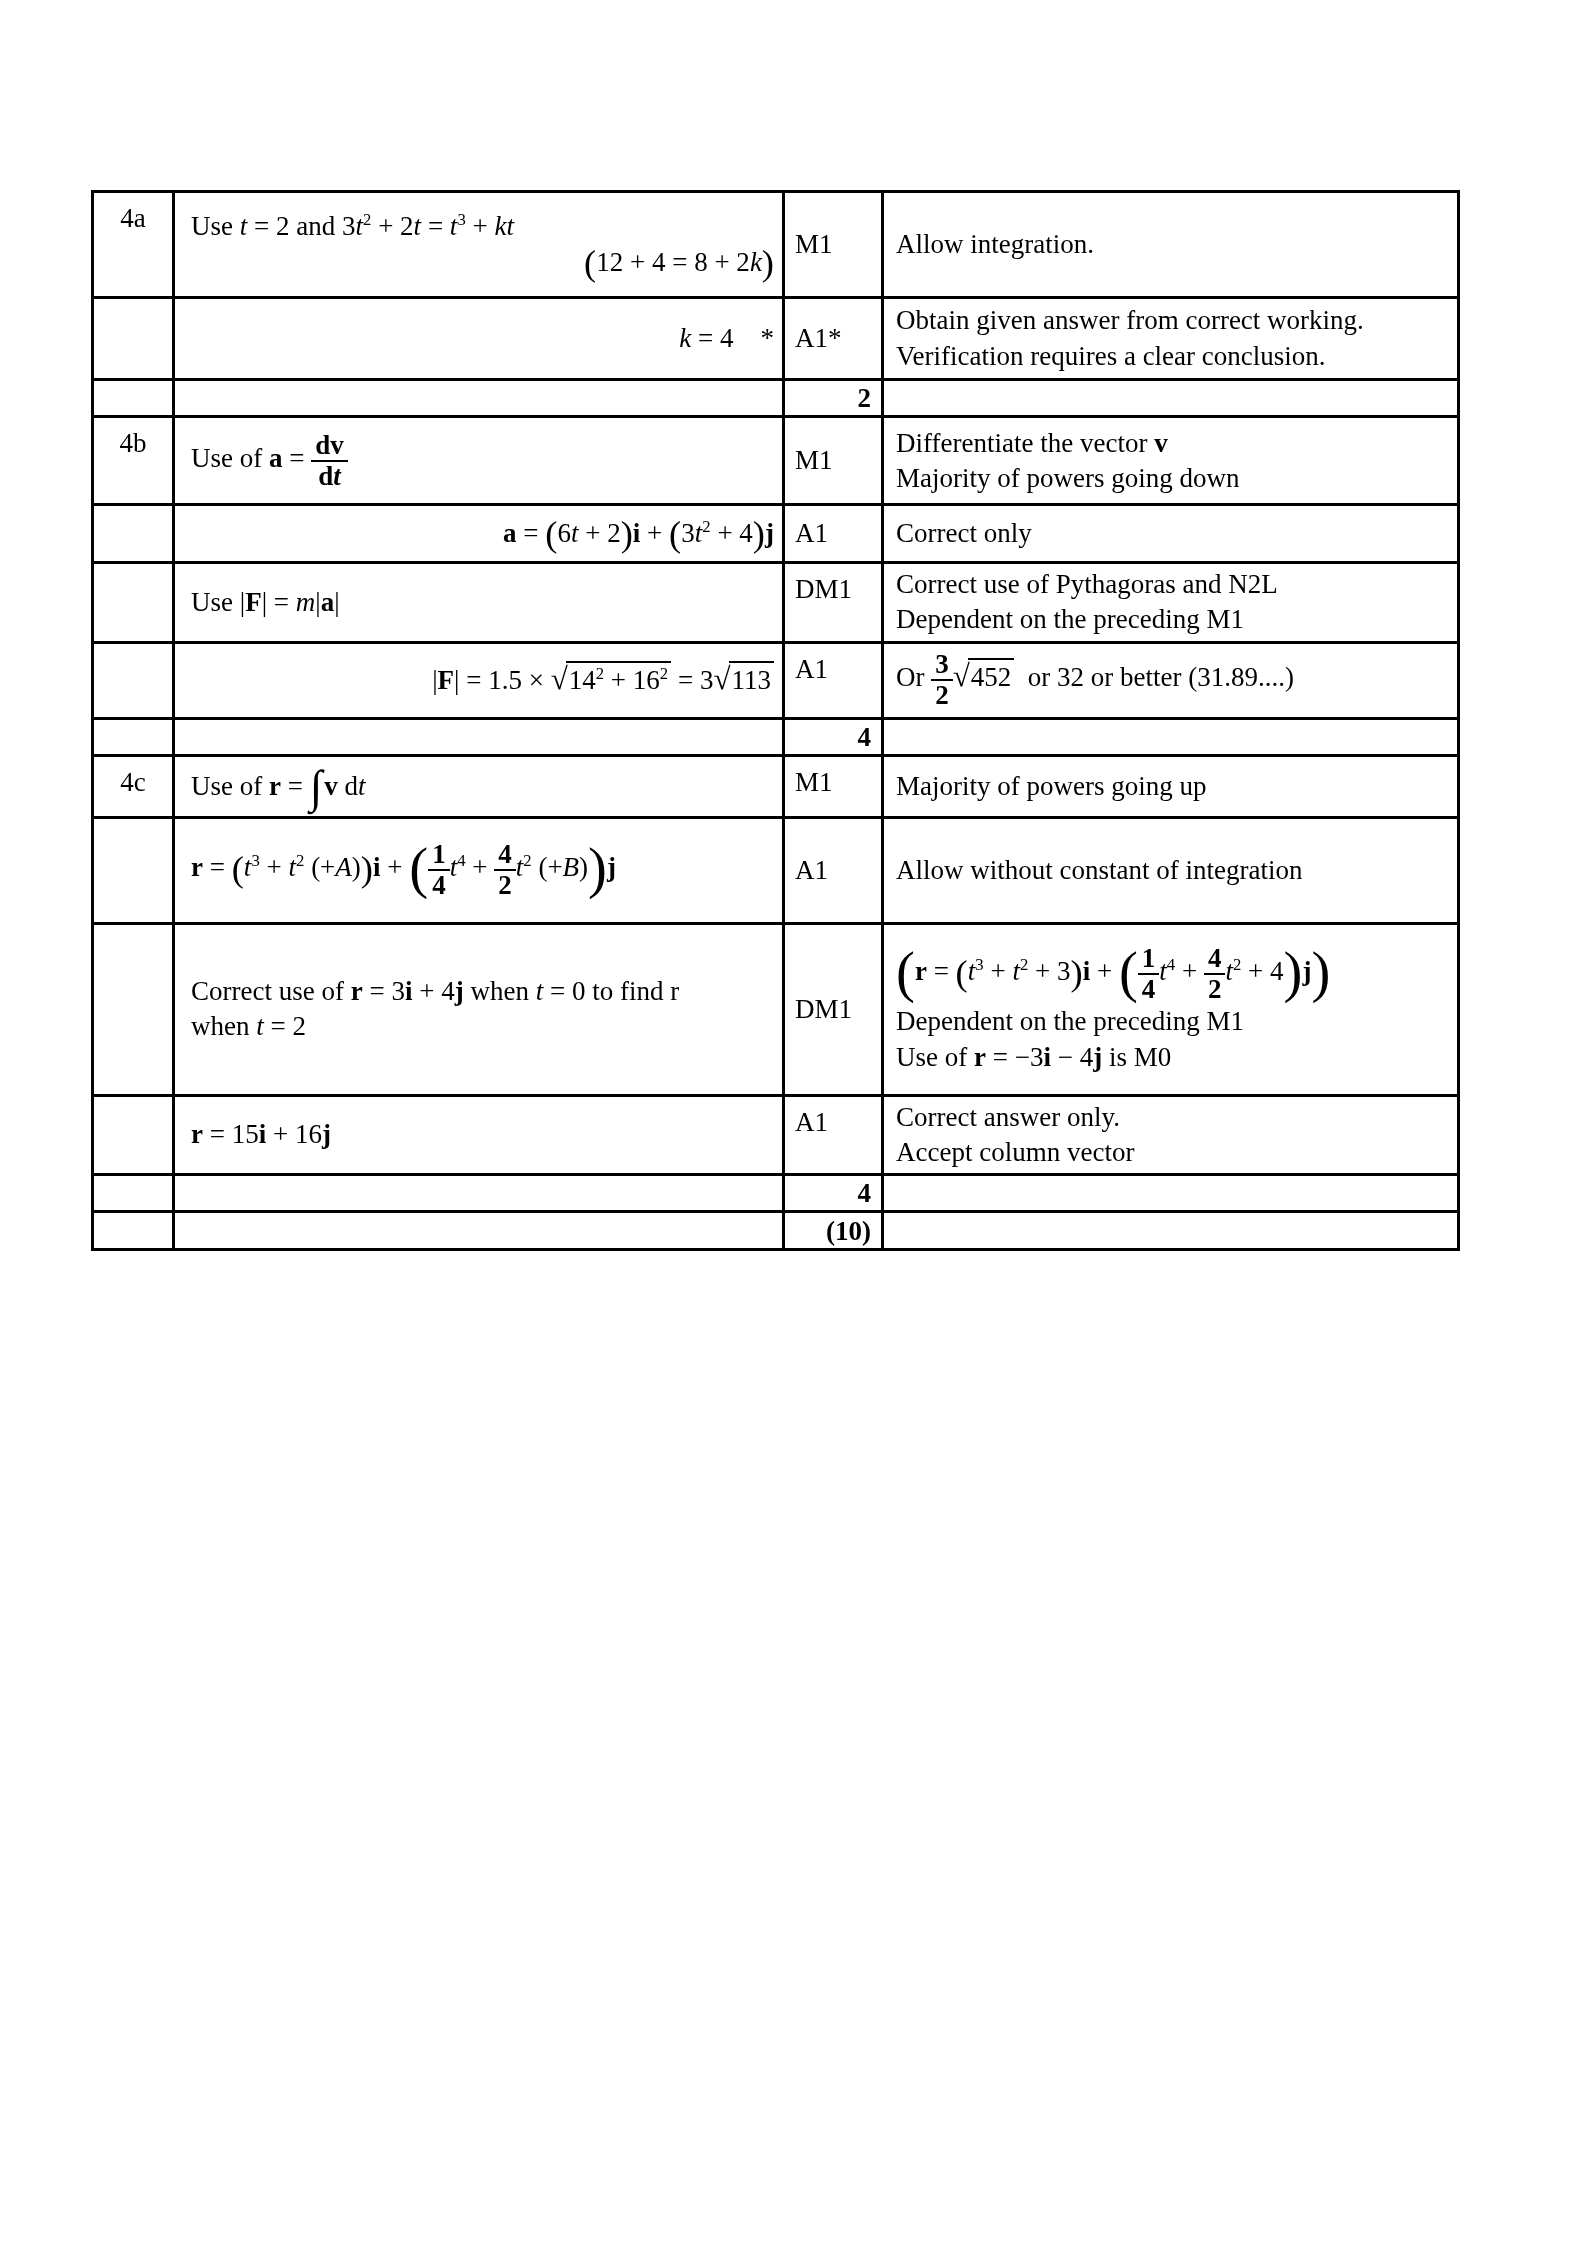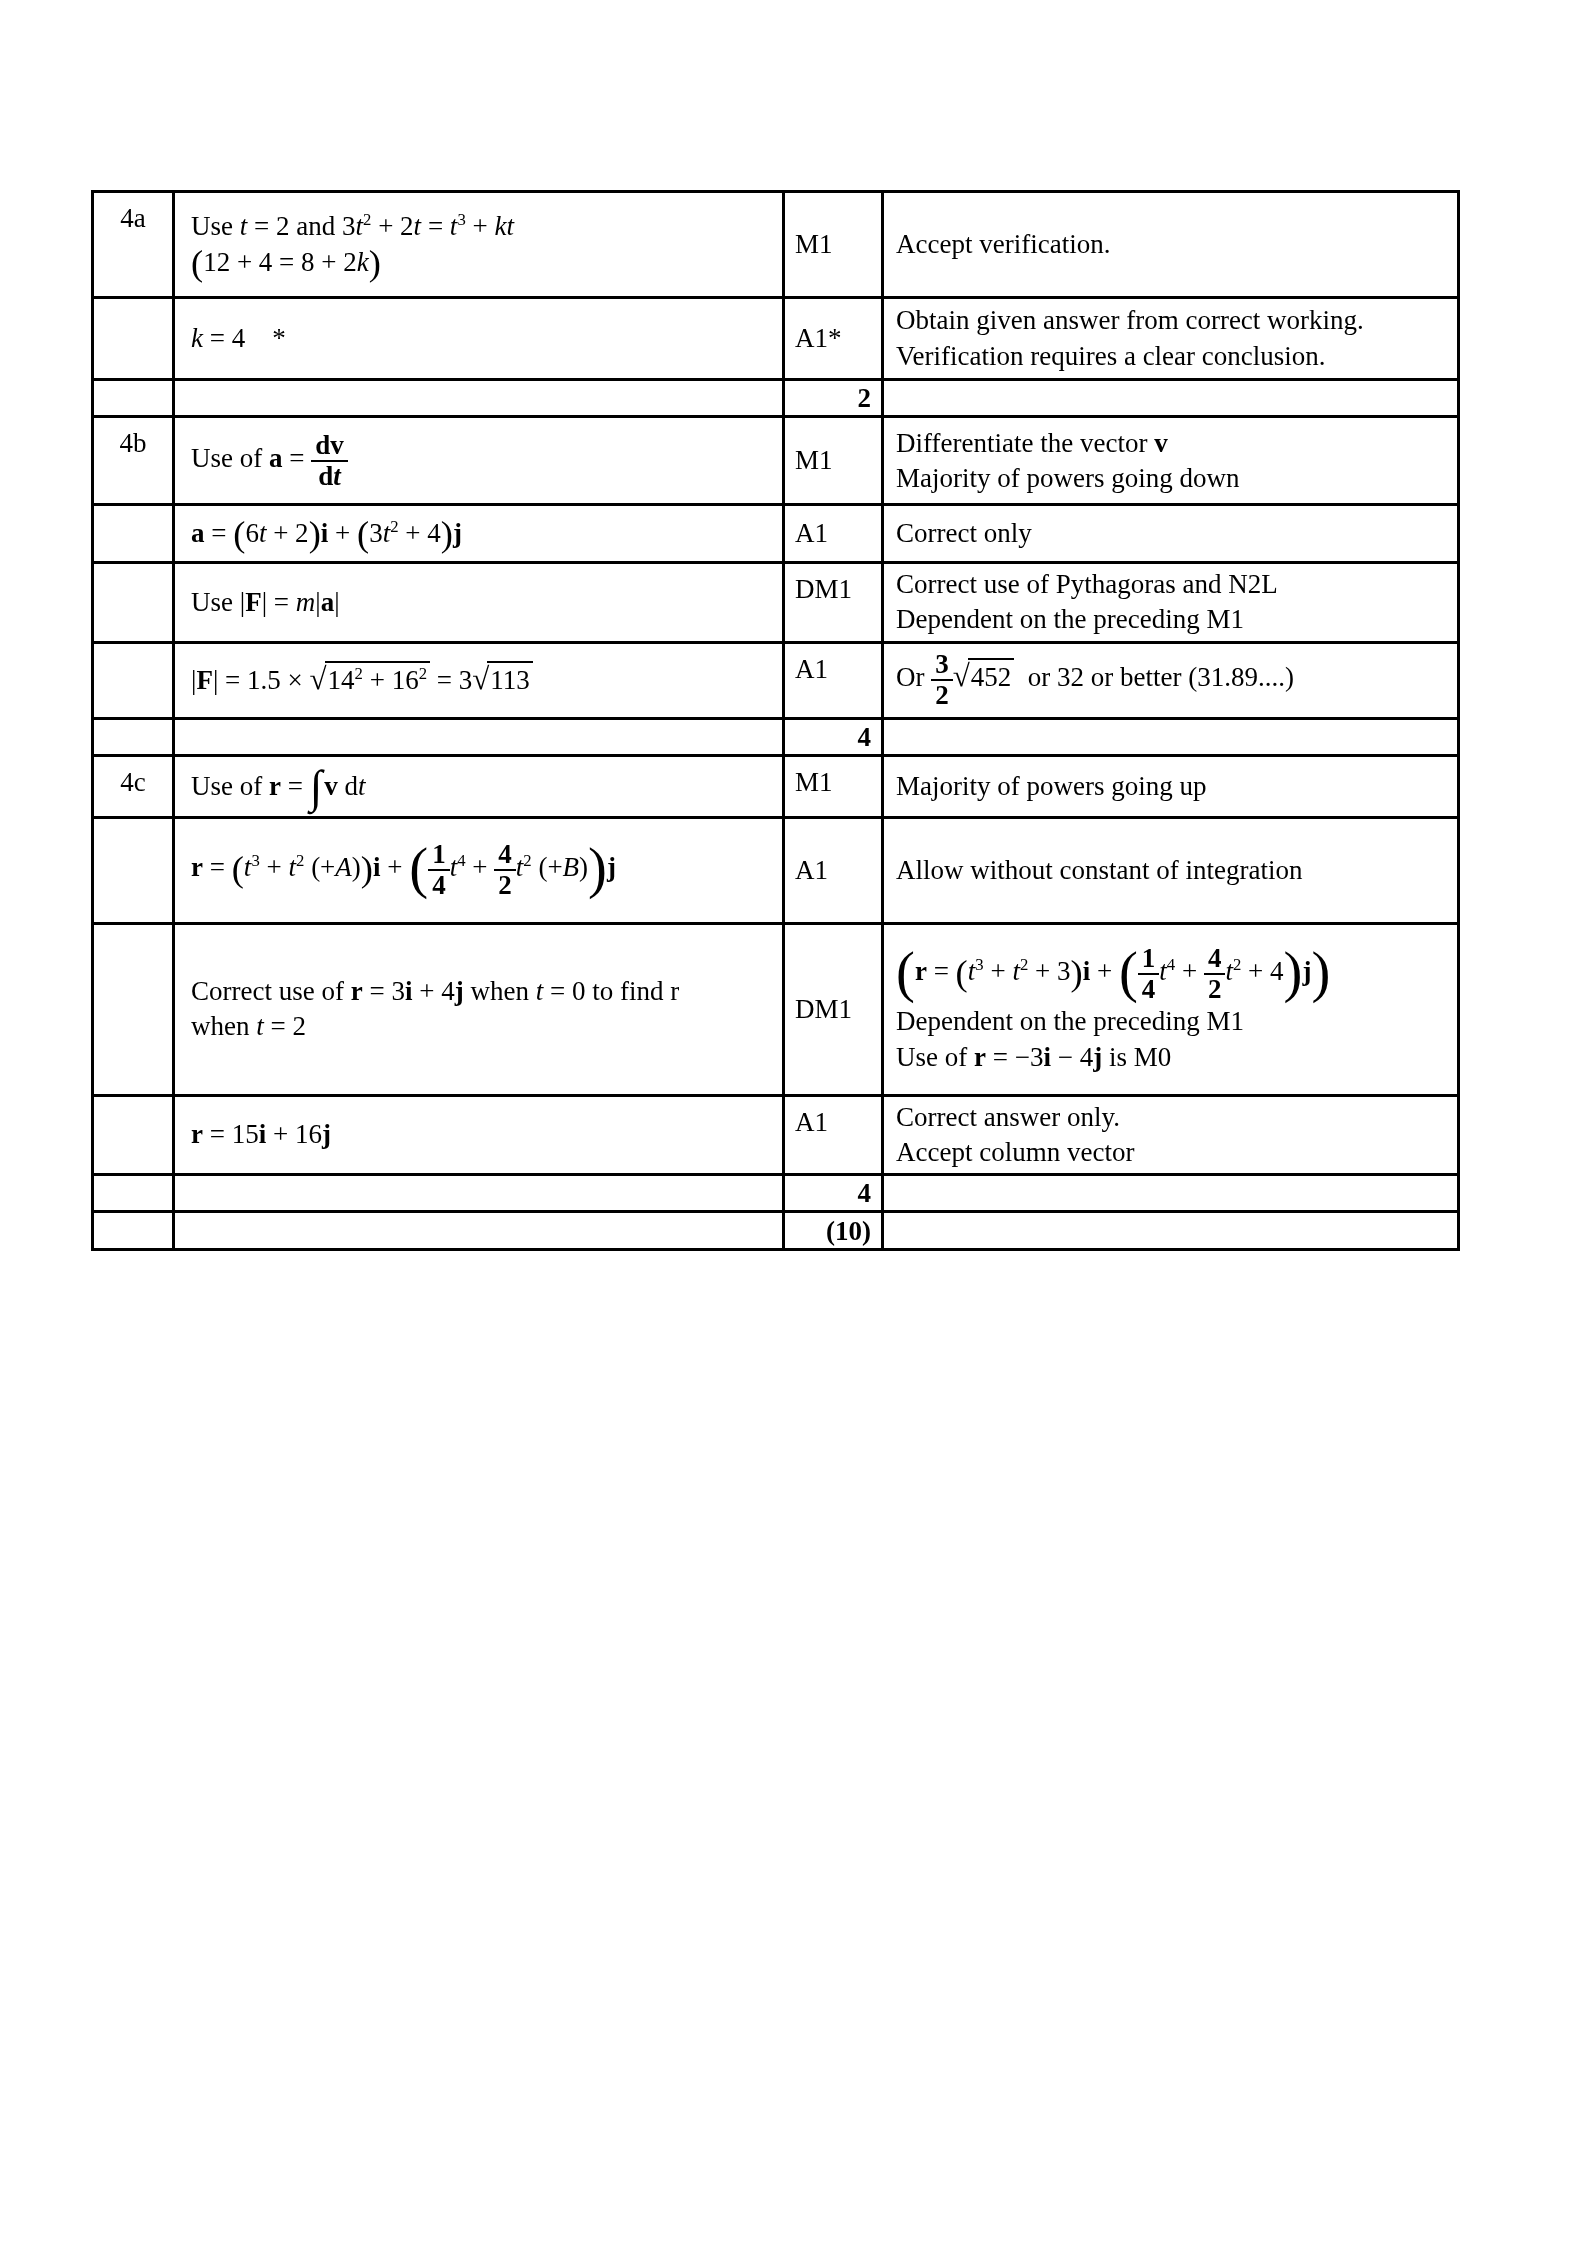--- a/index.html
+++ b/index.html
@@ -18,21 +18,21 @@
     padding:3px 8px;
     line-height:1.3;
     overflow:hidden;
   }
   .qcol{text-align:center;vertical-align:top;padding-top:8px;}
   .wcol{padding-left:16px;}
   .mcol{padding-left:10px;}
   .ccol{padding-left:12px;}
   .total{text-align:right;font-weight:bold;padding-right:10px;line-height:1.05;}
   .vtop{vertical-align:top;padding-top:8px;}
-  .center{text-align:left;}
+  .center{text-align:right;}
   sup{font-size:0.62em;line-height:0;}
   .frac{display:inline-block;vertical-align:middle;text-align:center;line-height:1.08;font-weight:bold;}
   .frac span{display:block;padding:0 4px;}
   .frac .den{border-top:2px solid #000;}
   .rt{font-size:1.15em;line-height:0;}
   .rad{display:inline-block;border-top:2px solid #000;padding:0 3px;margin-left:-2px;}
   .int{font-size:1.7em;line-height:0;vertical-align:-0.15em;padding-right:2px;}
   .bp{font-size:1.35em;line-height:0;vertical-align:-0.12em;}
   .tp{font-size:2.1em;line-height:0;vertical-align:-0.18em;}
   
@@ -49,21 +49,21 @@
     <col style="width:81px">
       <col style="width:610px">
       <col style="width:99px">
       <col style="width:576px">
   </colgroup>
   <tbody>
     <tr class="hr1">
       <td class="qcol">4a</td>
       <td class="wcol">Use <i>t</i> = 2 and 3<i>t</i><sup>2</sup> + 2<i>t</i> = <i>t</i><sup>3</sup> + <i>kt</i><div class="center"><span class="bp">(</span>12 + 4 = 8 + 2<i>k</i><span class="bp">)</span></div></td>
       <td class="mcol">M1</td>
-      <td class="ccol">Accept verification.</td>
+      <td class="ccol">Allow integration.</td>
     </tr>
     <tr class="hr2">
       <td class="qcol"></td>
       <td class="wcol">
           <div class="center"><i>k</i> = 4&nbsp;&nbsp;&nbsp;&nbsp;*</div>
         </td>
       <td class="mcol">A1*</td>
       <td class="ccol">Obtain given answer from correct working.<br>Verification requires a clear conclusion.</td>
     </tr>
     <tr class="hr3">

